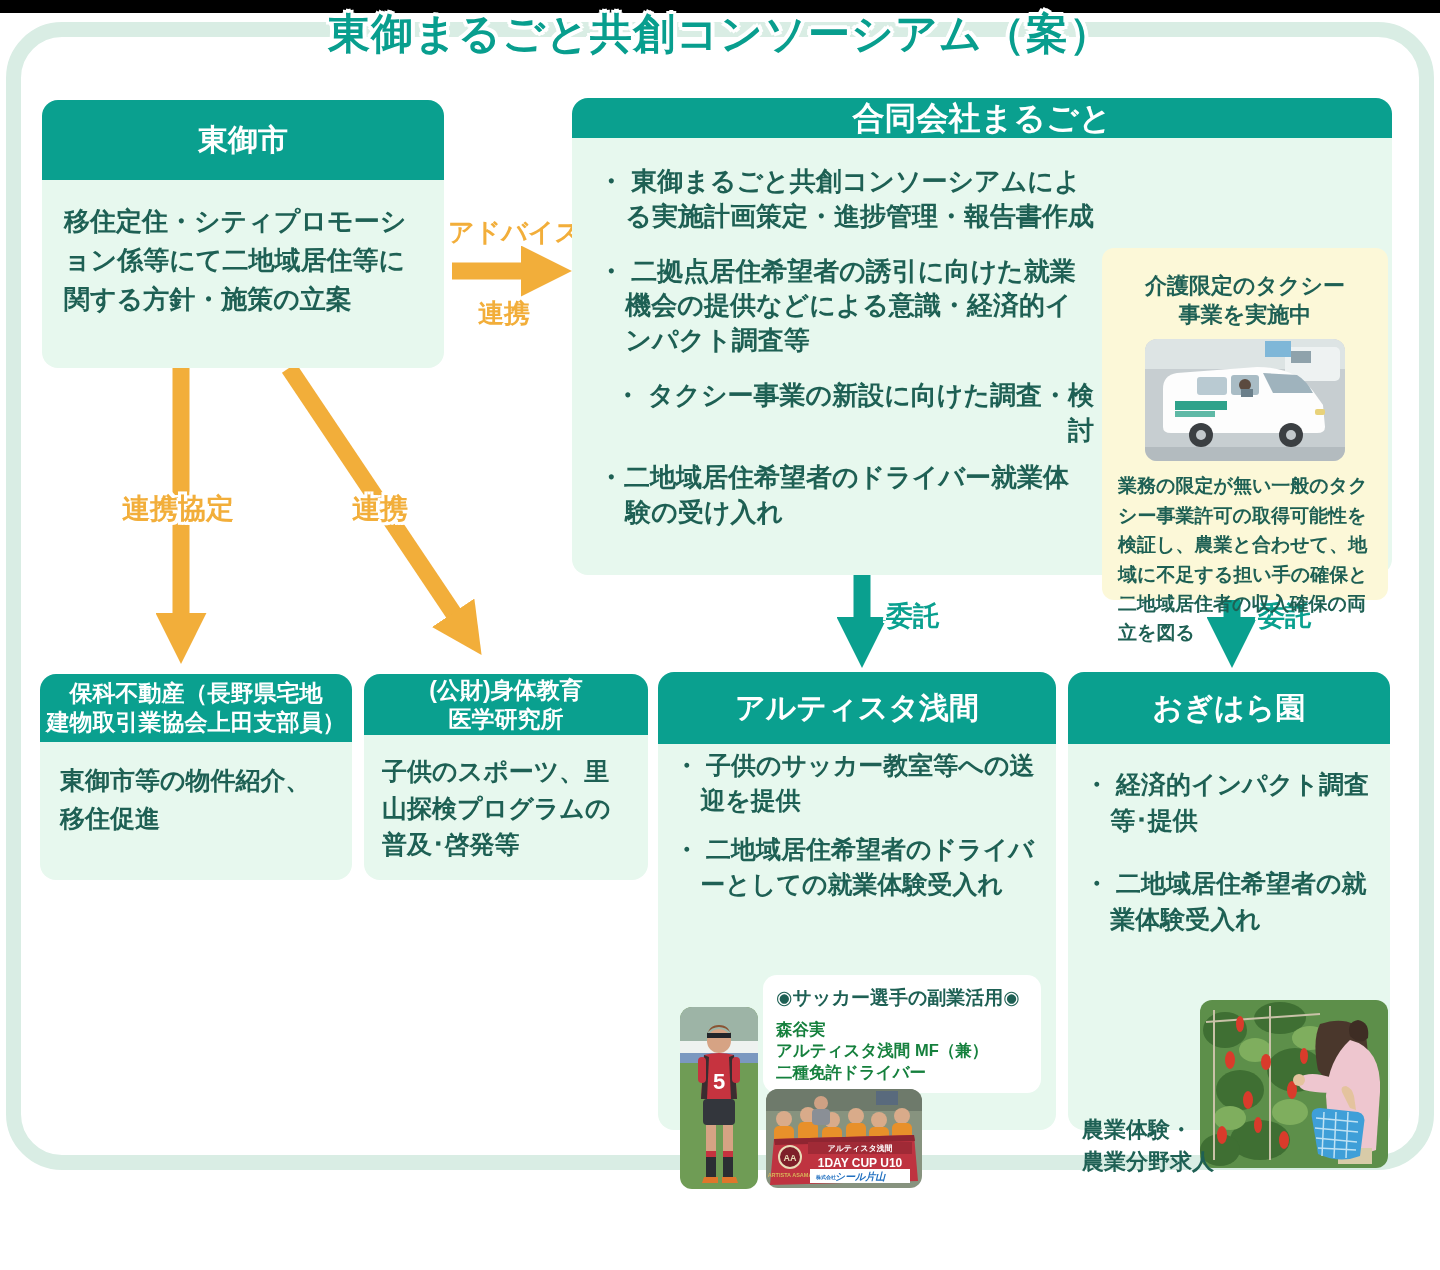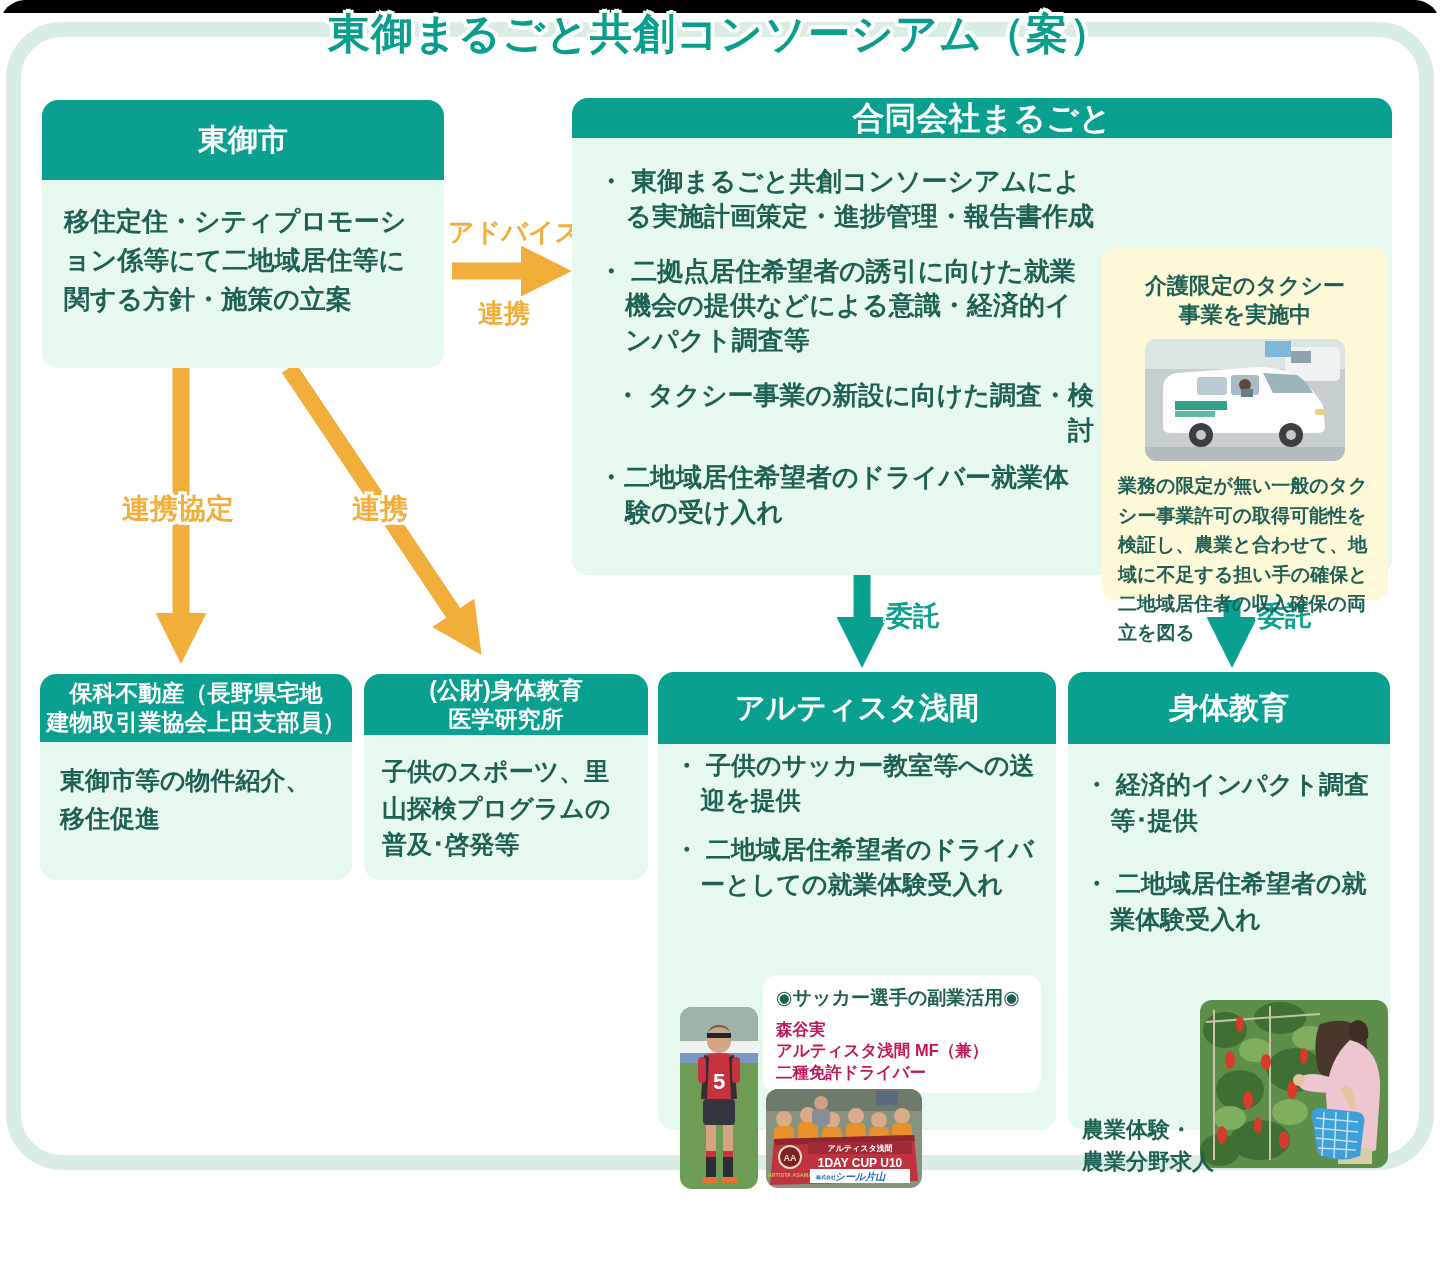--- a/index.html
+++ b/index.html
@@ -1,18 +1,18 @@
 <!DOCTYPE html>
 <html><head>
 <meta charset="utf-8">
 <style>
   * { margin:0; padding:0; box-sizing:border-box; }
   html,body { background:#ffffff; }
   body { font-family:"Liberation Sans","DejaVu Sans",sans-serif; }
-  .canvas { position:relative; width:1440px; height:1270px; background:#fff; overflow:hidden;border-radius:25px; }
+  .canvas { position:relative; width:1440px; height:1270px; background:#fff; overflow:hidden; }
 
   .topbar { position:absolute; left:0; top:0; width:1440px; height:13px; background:#000; }
   .frame { position:absolute; left:6px; top:22px; width:1428px; height:1148px;
            border:15px solid #d9ede4; border-radius:56px; }
 
   .page-title { position:absolute; left:0; top:6px; width:1440px; text-align:center;
     font-size:42px; font-weight:800; color:#089e8e; letter-spacing:1px;
     text-shadow:-3px -3px 0 #fff,3px -3px 0 #fff,-3px 3px 0 #fff,3px 3px 0 #fff,
                 -4px 0 0 #fff,4px 0 0 #fff,0 -4px 0 #fff,0 4px 0 #fff; }
 
@@ -42,21 +42,21 @@
                 -3px 0 0 #fff,3px 0 0 #fff,0 -3px 0 #fff,0 3px 0 #fff; }
   .albl.orange { color:#f2ae3a; }
   .albl.teal { color:#0aa08f; }
 
   .arrows { position:absolute; left:0; top:0; pointer-events:none; }
 
   
   .sj { position:absolute; left:105px; top:231px; width:278px; background:#fff;
         border-radius:14px; padding:10px 13px; }
   .sj-title { font-size:19px; font-weight:800; color:#1e6054; }
-  .sj-lines { margin-top:8px; font-size:16.5px; line-height:1.3; font-weight:700; color:#be185d; }
+  .sj-lines { margin-top:8px; font-size:16.5px; line-height:1.3; font-weight:700; color:#15803d; }
 
   .cap { position:absolute; font-size:22px; line-height:1.45; font-weight:700; color:#1e6054; }
 </style>
 </head>
 <body>
 
 <div class="canvas">
 
   <div class="topbar"></div>
   <div class="frame"></div>
@@ -224,21 +224,21 @@
           <text x="24" y="88" text-anchor="middle" font-size="5.5" font-weight="bold" fill="#d9b75a" font-family="'Liberation Sans',sans-serif">ARTISTA ASAMA</text>
           <rect x="44" y="80" width="100" height="14" fill="#fff"></rect>
           <text x="50" y="90" font-size="5" fill="#1f6fc0" font-family="'Liberation Sans',sans-serif">株式会社</text>
           <text x="94" y="91" text-anchor="middle" font-size="10" font-weight="bold" font-style="italic" fill="#1f6fc0" font-family="'Liberation Sans',sans-serif">シール片山</text>
         </svg>
       </span>
     </div>
   </section>
 
   <section class="node" style="left:1068px; top:672px; width:322px; height:458px;">
-    <header class="node-head" style="height:72px; font-size:30px;">身体教育</header>
+    <header class="node-head" style="height:72px; font-size:30px;">おぎはら園</header>
     <div class="node-body" style="padding:22px 16px;">
       <ul style="list-style:none;">
         <li class="blt" style="font-size:25px; line-height:1.45; margin-bottom:26px;">・ 経済的インパクト調査等･提供</li>
         <li class="blt" style="font-size:25px; line-height:1.45;">・ 二地域居住希望者の就業体験受入れ</li>
       </ul>
 
       <span class="photo" style="position:absolute; left:132px; top:256px; width:188px; height:168px;">
         <svg width="188" height="168" viewBox="0 0 188 168">
           <rect width="188" height="168" fill="#5d8f4a"></rect>
           <g fill="#3f6f33">

